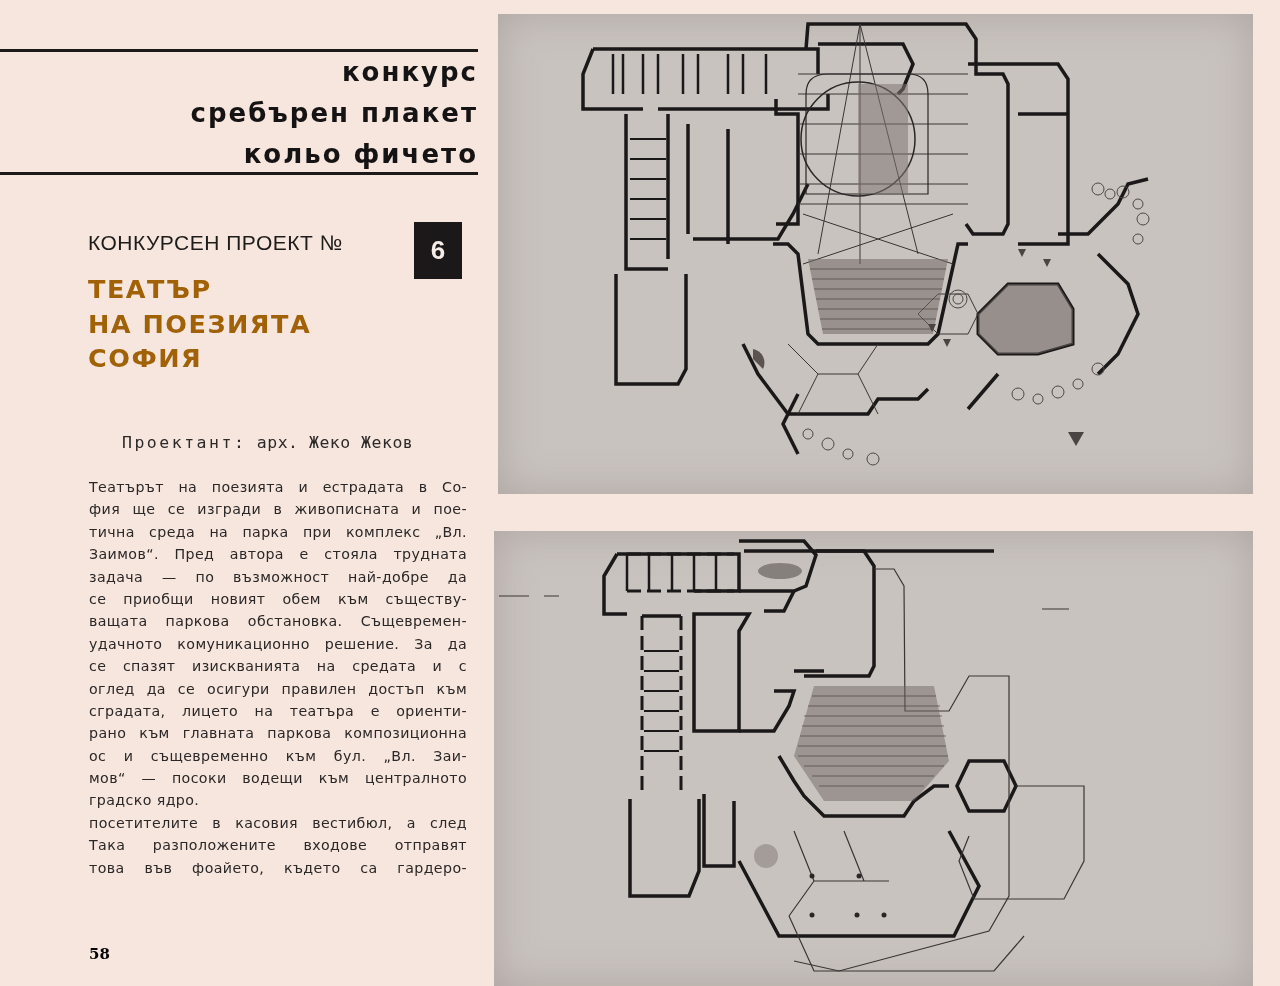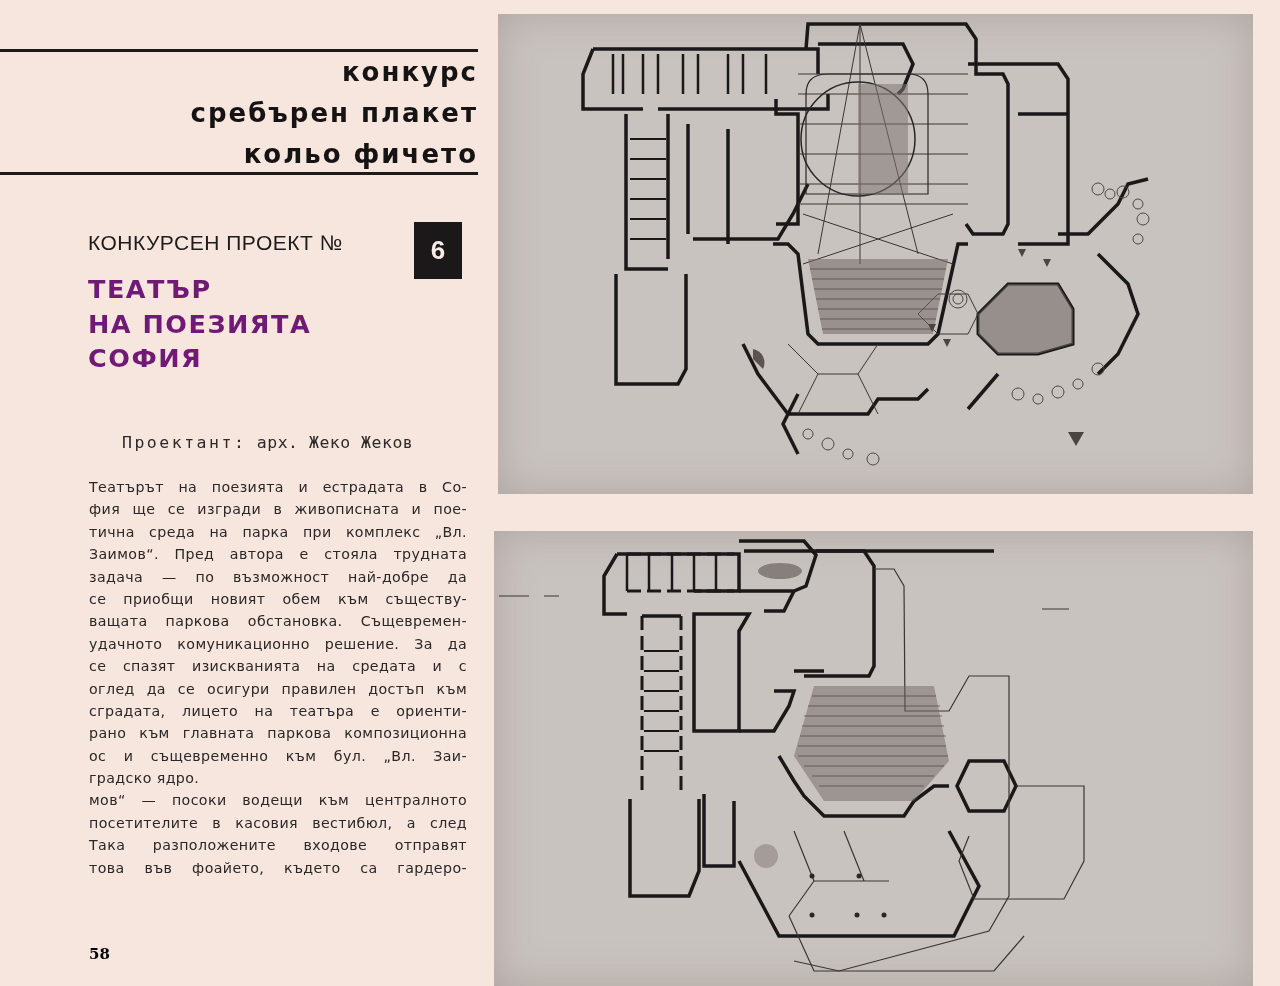--- a/index.html
+++ b/index.html
@@ -23,21 +23,21 @@
     font-family:"Liberation Sans", sans-serif; font-size:21px; letter-spacing:0.5px; color:#1e1b1b;margin-top:16px;
   }
   .proj-badge {
     position:absolute; left:414px; top:222px; width:48px; height:57px;
     background:#1b1819; color:#f5ece8; font-family:"Liberation Sans", sans-serif;
     font-weight:bold; font-size:26px; display:flex; align-items:center; justify-content:center;
   }
   .title {
     position:absolute; left:88px; top:272px;
     font-family:"DejaVu Sans", sans-serif; font-weight:bold; font-size:25.5px;
-    line-height:34.5px; letter-spacing:1.5px; color:#701a75;
+    line-height:34.5px; letter-spacing:1.5px; color:#a16207;
   }
   .title div { white-space:nowrap; }
   .author {
     position:absolute; left:89px; top:433px;
     font-family:"DejaVu Sans Mono", monospace; font-size:16.5px; color:#2d2929; letter-spacing:0.5px;
     white-space:nowrap;
   }
   .author .pre { letter-spacing:2.5px;margin-left:33px; }
   .body-text {
     position:absolute; left:89px; top:476px; width:378px;
@@ -92,22 +92,22 @@
     <span class="ln">Заимов“. Пред автора е стояла трудната</span>
     <span class="ln">задача — по възможност най-добре да</span>
     <span class="ln">се приобщи новият обем към съществу-</span>
     <span class="ln">ващата паркова обстановка. Същевремен-</span>
     <span class="ln">удачното комуникационно решение. За да</span>
     <span class="ln">се спазят изискванията на средата и с</span>
     <span class="ln">оглед да се осигури правилен достъп към</span>
     <span class="ln">сградата, лицето на театъра е ориенти-</span>
     <span class="ln">рано към главната паркова композиционна</span>
     <span class="ln">ос и същевременно към бул. „Вл. Заи-</span>
+    <span class="ln">мов“ — посоки водещи към централното</span>
     <span class="ln last">градско ядро.</span>
-    <span class="ln">мов“ — посоки водещи към централното</span>
     <span class="ln">посетителите в касовия вестибюл, а след</span>
     <span class="ln">Така разположените входове отправят</span>
     <span class="ln">това във фоайето, където са гардеро-</span>
   </div>
 
   <div class="page-num">58</div>
 
   <div class="plate top">
     <svg viewBox="0 0 755 480">
       <g fill="none" stroke="#1a1818" stroke-width="3.5" stroke-linejoin="miter">

